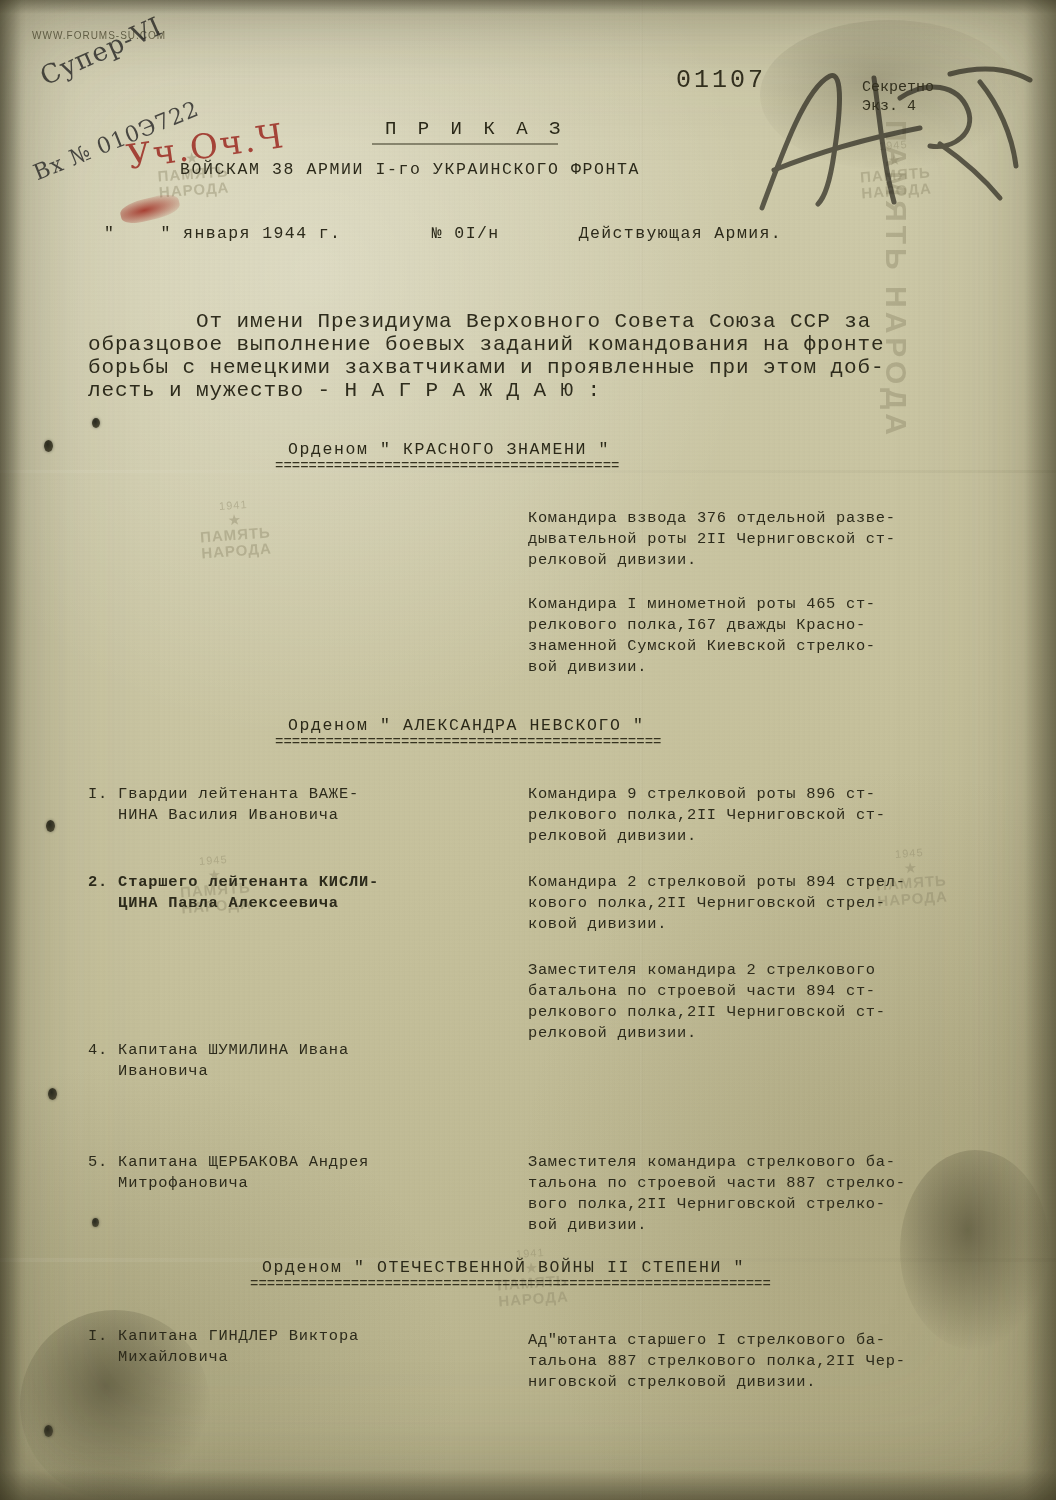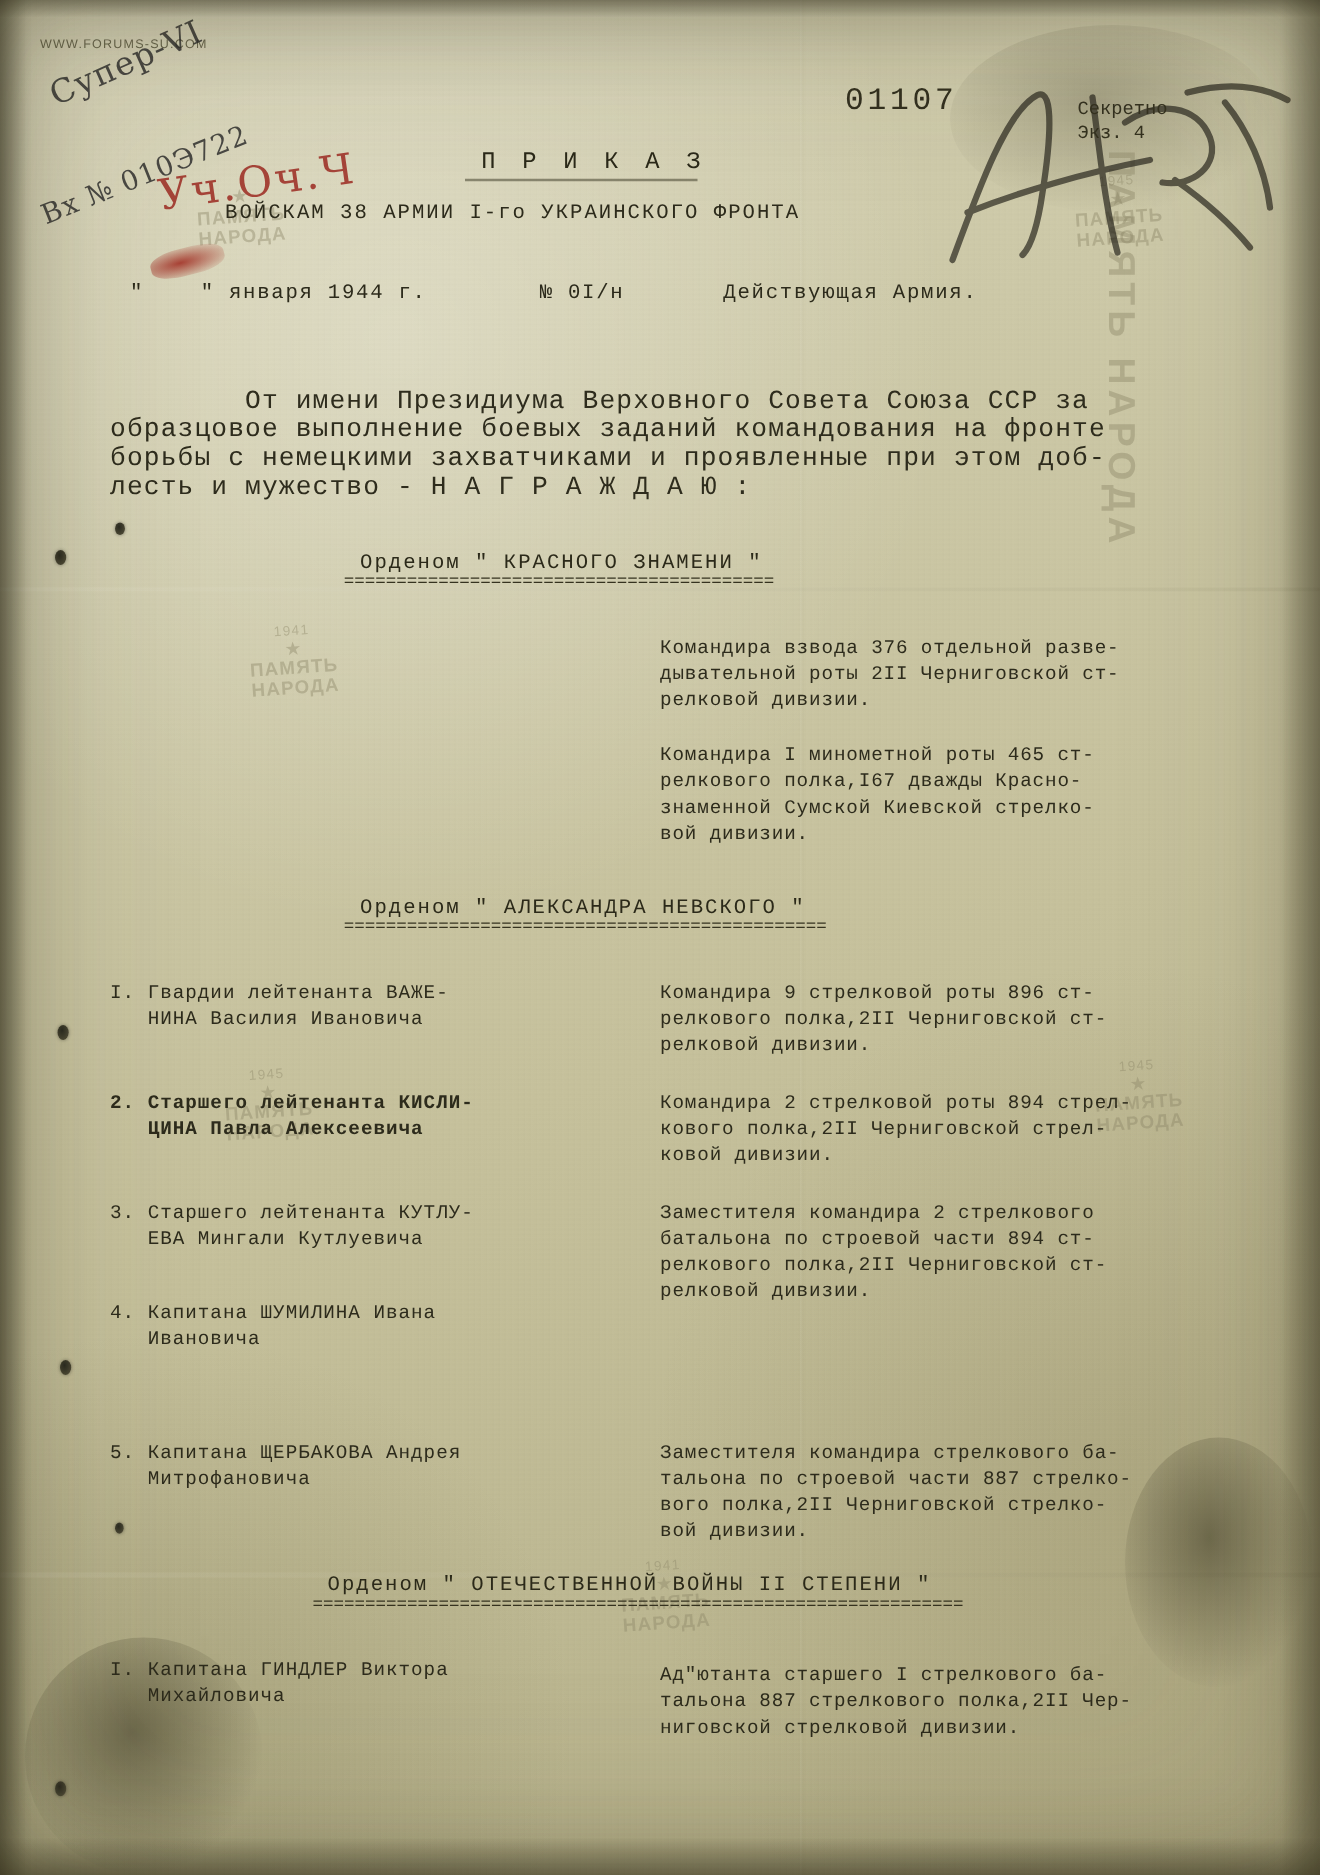--- a/index.html
+++ b/index.html
@@ -371,22 +371,20 @@
   <div class="entry-right" style="top:784px;">Командира 9 стрелковой роты 896 ст-
 релкового полка,2II Черниговской ст-
 релковой дивизии.</div>
 
   <div class="entry-left" style="top:872px;font-weight:bold;">2. Старшего лейтенанта КИСЛИ-
    ЦИНА Павла Алексеевича</div>
   <div class="entry-right" style="top:872px;">Командира 2 стрелковой роты 894 стрел-
 кового полка,2II Черниговской стрел-
 ковой дивизии.</div>
 
-  <div class="entry-left" style="top:960px;">3. Старшего лейтенанта КУТЛУ-
-   ЕВА Мингали Кутлуевича</div>
   <div class="entry-right" style="top:960px;">Заместителя командира 2 стрелкового
 батальона по строевой части 894 ст-
 релкового полка,2II Черниговской ст-
 релковой дивизии.</div>
 
   <div class="entry-left" style="top:1040px;">4. Капитана ШУМИЛИНА Ивана
    Ивановича</div>
 
   <div class="entry-left" style="top:1152px;">5. Капитана ЩЕРБАКОВА Андрея
    Митрофановича</div>

